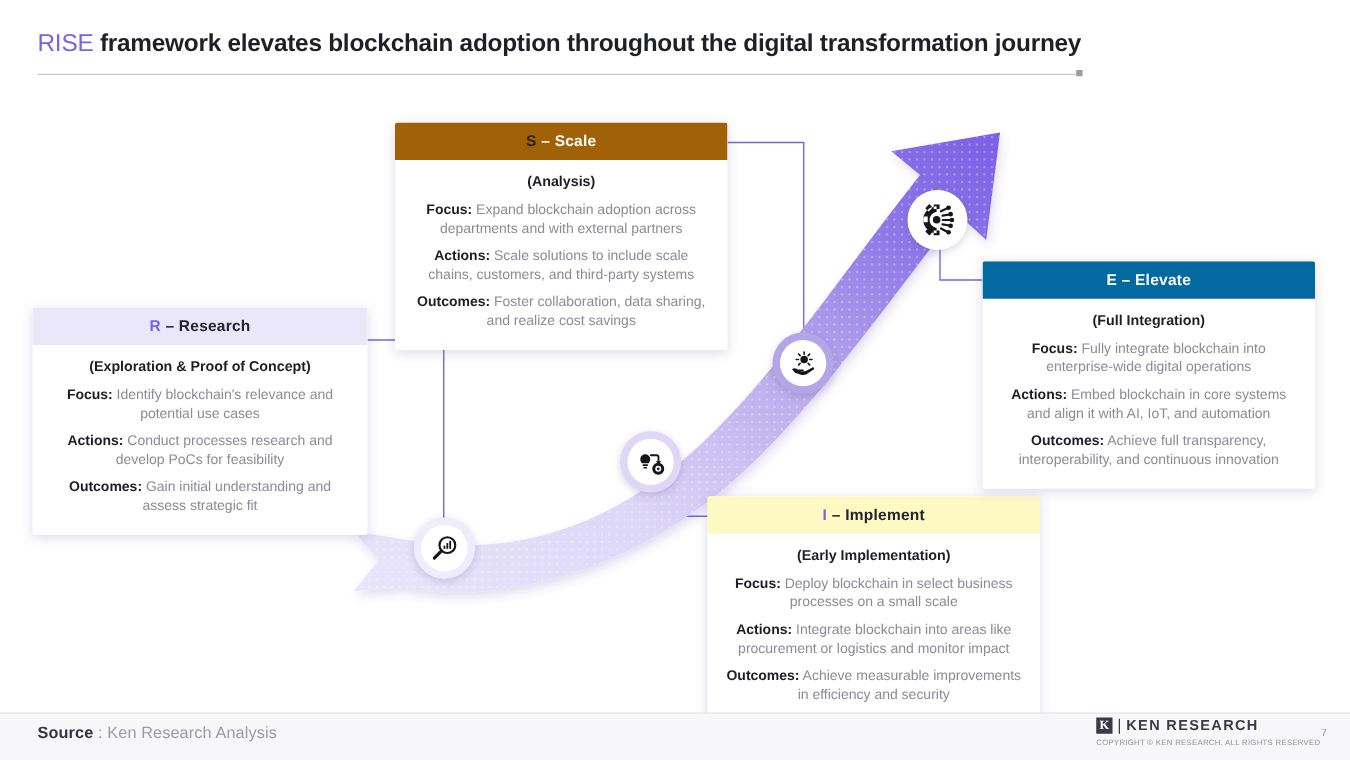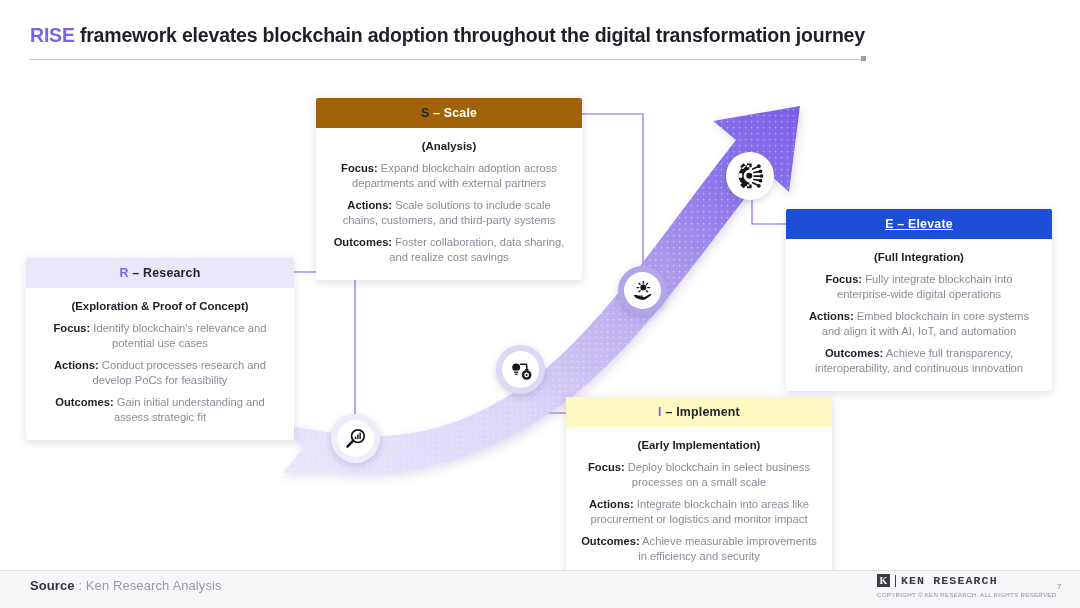--- a/index.html
+++ b/index.html
@@ -9,21 +9,21 @@
     overflow:hidden;position:relative;
   }
   .slide{position:absolute;inset:0;background:#fff;}
 
   
   .title-wrap{position:absolute;left:30px;top:24px;width:1020px;}
   .title{
     font-size:19.5px;font-weight:600;color:#1f1f28;letter-spacing:-0.2px;
     white-space:nowrap;
   }
-  .title .accent{color:#7b62e8;font-weight:700;}
+  .title .accent{color:#7b62e8;font-weight:400;}
   .title-rule{
     position:absolute;left:0;top:35px;width:835px;height:1px;background:#c9c9d4;
   }
   .title-rule-dot{
     position:absolute;left:831px;top:32px;width:5px;height:5px;background:#9a9aa8;
   }
 
   
   .arrow-layer{position:absolute;left:0;top:0;width:1080px;height:608px;}
 
@@ -48,24 +48,24 @@
   .row:last-child{margin-bottom:2px;}
   .row b{color:#1d1d27;font-weight:700;}
 
   
   .head-r{background:#e9e7f9;color:#23232e;}
   .head-r .ltr{color:#7b62e8;}
   .head-i{background:#fef9c3;color:#23232e;}
   .head-i .ltr{color:#7b62e8;}
   .head-s{background:#a16207;color:#ffffff;}
   .head-s .ltr{color:#23232e;}
-  .head-e{background:#1d4ed8;color:#ffffff;text-decoration:underline;}
+  .head-e{background:#0369a1;color:#ffffff;}
   .head-e .ltr{color:#ffffff;}
 
-  #card-research{left:26px;top:258px;width:268px;}
+  #card-research{left:26px;top:246px;width:268px;}
   #card-implement{left:566px;top:397px;width:266px;}
   #card-scale{left:316px;top:98px;width:266px;}
   #card-elevate{left:786px;top:209px;width:266px;}
 
   
   .node{
     position:absolute;border-radius:50%;
     display:flex;align-items:center;justify-content:center;
     box-shadow:0 2px 7px rgba(60,50,110,.20);
   }
@@ -91,21 +91,21 @@
   }
   .source b{color:#33333d;font-weight:700;}
   .brand{position:absolute;left:877px;top:574px;display:flex;align-items:center;gap:4px;}
   .brand-mark{
     width:13px;height:13px;background:#3a3a44;color:#fff;
     font-size:10px;font-weight:700;line-height:13px;text-align:center;
     font-family:"Liberation Serif",serif;
   }
   .brand-bar{width:1px;height:12px;background:#3a3a44;margin:0 1px;}
   .brand-name{
-    font-size:11.6px;font-weight:700;color:#3a3a44;letter-spacing:1.1px;font-family:Liberation Mono, monospace;
+    font-size:11.6px;font-weight:700;color:#3a3a44;letter-spacing:1.1px;
   }
   .copyright{
     position:absolute;left:877px;top:591px;font-size:6.2px;color:#8e8e98;
     letter-spacing:.25px;white-space:nowrap;
   }
   .pagenum{position:absolute;left:1057px;top:582px;font-size:8px;color:#8e8e98;}
 </style>
 </head>
 <body>
 

